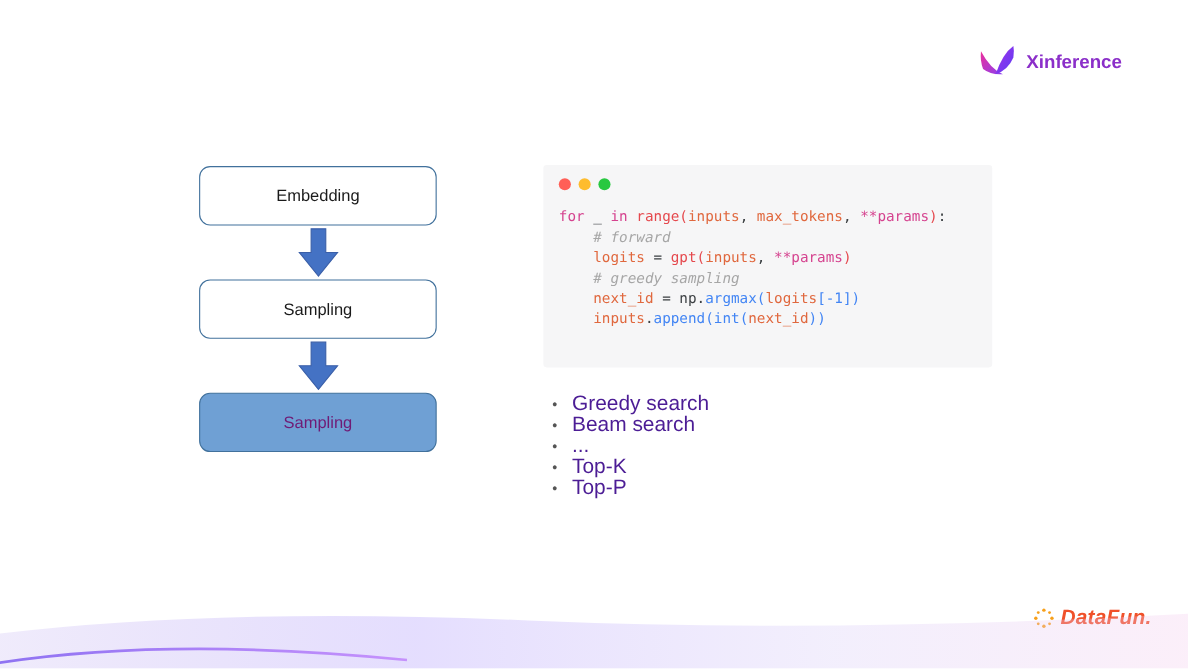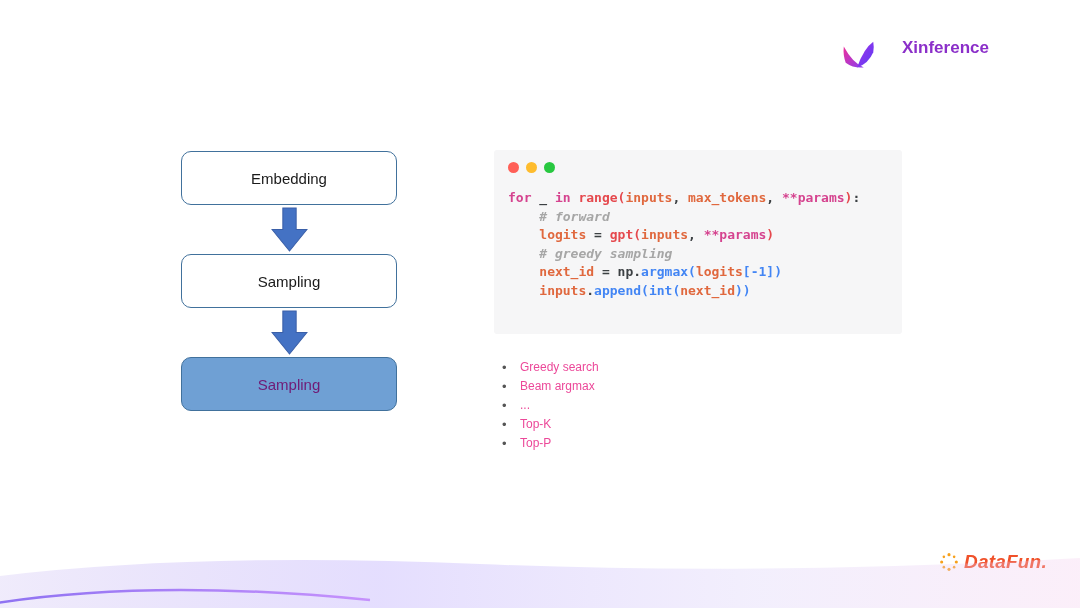--- a/index.html
+++ b/index.html
@@ -19,25 +19,25 @@
     top: 30px;
     font-size: 28px;
     font-weight: 800;
     color: #151515;
     letter-spacing: 0.5px;
   }
 
   
   .xinference {
     position: absolute;
-    left: 840px;
+    left: 888px;
     top: 38px;
     display: flex;
-    align-items: flex-start;
-    gap: 24px;
+    align-items: center;
+    gap: 7px;
   }
   .xi-icon { width: 38px; height: 38px; }
   .xi-text { font-size: 17px; font-weight: 700; }
 
   
   .flowchart {
     position: absolute;
     left: 181px;
     top: 151px;
     width: 216px;
@@ -87,22 +87,22 @@
     left: 496px;
     top: 358px;
     margin: 0;
     padding: 0;
     list-style: none;
   }
   .bullets li {
     position: relative;
     padding-left: 24px;
     line-height: 19px;
-    font-size: 12px;
-    color: #ec4899;
+    font-size: 19px;
+    color: #4c1d95;
   }
   .bullets li::before {
     content: "\2022";
     position: absolute;
     left: 6px;
     color: #555555;
     font-size: 13px;
   }
 
   
@@ -156,32 +156,32 @@
       <svg viewBox="0 0 36 44" class="flow-arrow">
         <polygon points="11.5,1 24.5,1 24.5,22 35,22 18,43 1,22 11.5,22" fill="#4472c4" stroke="#3a5fa8" stroke-width="1"></polygon>
       </svg>
       <div class="flow-box" style="border-color: rgb(65, 113, 156);">Sampling</div>
       <svg viewBox="0 0 36 44" class="flow-arrow">
         <polygon points="11.5,1 24.5,1 24.5,22 35,22 18,43 1,22 11.5,22" fill="#4472c4" stroke="#3a5fa8" stroke-width="1"></polygon>
       </svg>
       <div class="flow-box" style="border-color: rgb(65, 113, 156); background: rgb(111, 160, 212); color: #701a75;">Sampling</div>
     </div>
 
-  <div class="code-window" id="code-window" style="background: rgb(246, 246, 247); font-weight: bold;">
+  <div class="code-window" id="code-window" style="background: rgb(246, 246, 247);">
     <div class="dots" id="dots">
         <span class="dot" style="background: rgb(255, 95, 87);"></span>
         <span class="dot" style="background: rgb(254, 188, 46);"></span>
         <span class="dot" style="background: rgb(40, 200, 64);"></span>
       </div>
     <pre class="code" id="code"><div class="code-line"><span style="color: rgb(213, 67, 143);">for</span><span style="color: rgb(60, 64, 67);"> _ </span><span style="color: rgb(213, 67, 143);">in</span><span style="color: rgb(60, 64, 67);"> </span><span style="color: rgb(229, 72, 77);">range</span><span style="color: rgb(229, 72, 77);">(</span><span style="color: rgb(224, 104, 62);">inputs</span><span style="color: rgb(60, 64, 67);">, </span><span style="color: rgb(224, 104, 62);">max_tokens</span><span style="color: rgb(60, 64, 67);">, </span><span style="color: rgb(213, 67, 143);">**params</span><span style="color: rgb(229, 72, 77);">)</span><span style="color: rgb(60, 64, 67);">:</span></div><div class="code-line"><span style="color: rgb(166, 166, 166); font-style: italic;">    # forward</span></div><div class="code-line"><span style="color: rgb(60, 64, 67);">    </span><span style="color: rgb(224, 104, 62);">logits</span><span style="color: rgb(60, 64, 67);"> = </span><span style="color: rgb(229, 72, 77);">gpt</span><span style="color: rgb(229, 72, 77);">(</span><span style="color: rgb(224, 104, 62);">inputs</span><span style="color: rgb(60, 64, 67);">, </span><span style="color: rgb(213, 67, 143);">**params</span><span style="color: rgb(229, 72, 77);">)</span></div><div class="code-line"><span style="color: rgb(166, 166, 166); font-style: italic;">    # greedy sampling</span></div><div class="code-line"><span style="color: rgb(60, 64, 67);">    </span><span style="color: rgb(224, 104, 62);">next_id</span><span style="color: rgb(60, 64, 67);"> = </span><span style="color: rgb(60, 64, 67);">np</span><span style="color: rgb(60, 64, 67);">.</span><span style="color: rgb(66, 133, 244);">argmax</span><span style="color: rgb(66, 133, 244);">(</span><span style="color: rgb(224, 104, 62);">logits</span><span style="color: rgb(66, 133, 244);">[</span><span style="color: rgb(66, 133, 244);">-1</span><span style="color: rgb(66, 133, 244);">]</span><span style="color: rgb(66, 133, 244);">)</span></div><div class="code-line"><span style="color: rgb(60, 64, 67);">    </span><span style="color: rgb(224, 104, 62);">inputs</span><span style="color: rgb(60, 64, 67);">.</span><span style="color: rgb(66, 133, 244);">append</span><span style="color: rgb(66, 133, 244);">(</span><span style="color: rgb(66, 133, 244);">int</span><span style="color: rgb(66, 133, 244);">(</span><span style="color: rgb(224, 104, 62);">next_id</span><span style="color: rgb(66, 133, 244);">))</span></div></pre>
   </div>
 
   <ul class="bullets" id="bullets">
       <li>Greedy search</li>
-      <li>Beam argmax</li>
+      <li>Beam search</li>
       <li>...</li>
       <li>Top-K</li>
       <li>Top-P</li>
     </ul>
 
   <div class="datafun">
     <svg class="df-icon" viewBox="0 0 24 24">
       <g fill="#f7a01b">
         <circle cx="12" cy="4" r="1.7"></circle>
         <circle cx="12" cy="20" r="1.7"></circle>

